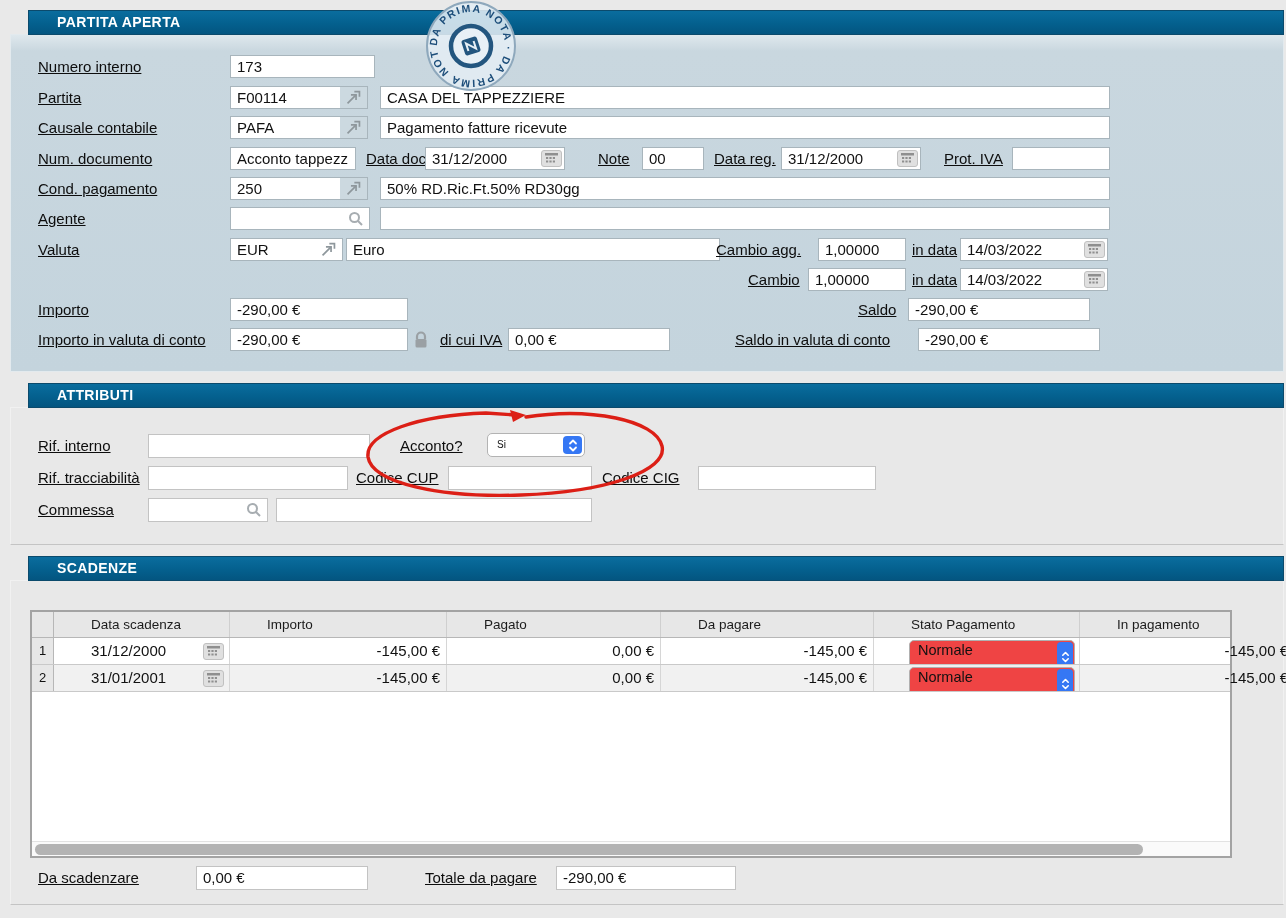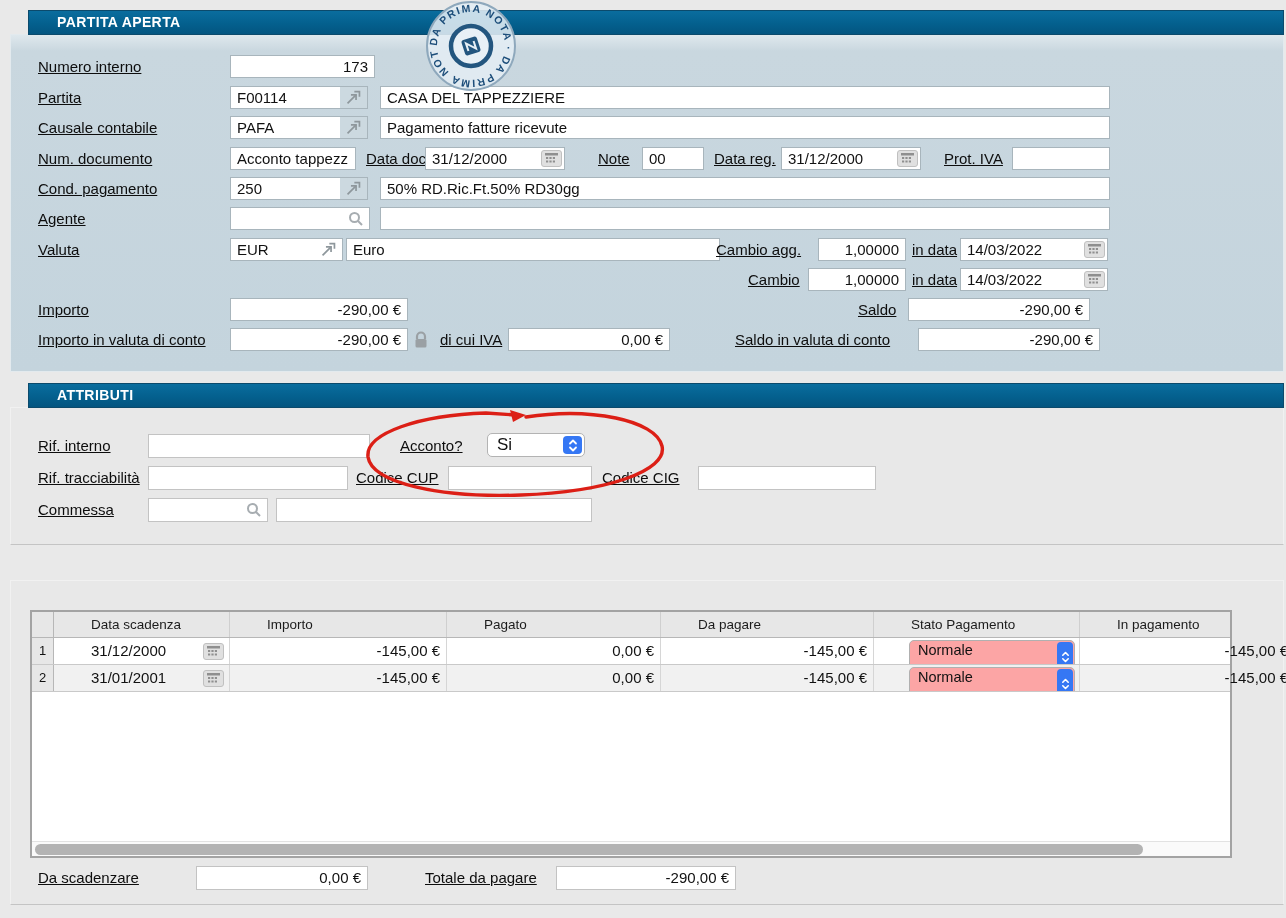--- a/index.html
+++ b/index.html
@@ -10,54 +10,54 @@
   .bar { position:absolute; height:25px; background:linear-gradient(180deg,#0a6d9e 0,#04608e 55%,#035580 100%);
          border:1px solid #0b4a6c; color:#fff; font-weight:bold; font-size:14px; letter-spacing:.4px;
          line-height:23px; padding-left:28px; }
   .panel { position:absolute; }
   .p1 { background:linear-gradient(180deg,#dfe8ed 0,#c9d7df 16px,#c4d4dd 100%); border:1px solid #e3eaee; }
   .p23 { background:#e8e8e8; border:1px solid #f1f1f1; border-bottom:1px solid #c4c4c4; }
 
   .lbl { position:absolute; font-size:15px; line-height:23px; white-space:nowrap; color:#0d0d0d;text-decoration:underline; }
   .fld { position:absolute; height:23px; background:#fff; border:1px solid #a8b5bc; font-size:15px;
          line-height:21px; padding:0 6px; white-space:nowrap; overflow:hidden; }
-  .fld.r { text-align:right; }
+  .fld.r { text-align:left; }
   .fld.g { border-color:#c3c3c3; height:24px; line-height:22px; }
   .combo { position:absolute; height:23px; border:1px solid #a8b5bc; background:#fff; display:flex; }
   .combo .cin { flex:1; font-size:15px; line-height:21px; padding:0 6px; overflow:hidden; white-space:nowrap; }
   .combo .cic { width:27px; display:flex; align-items:center; justify-content:center; background:#ccd9e0; }
   .datefld { position:absolute; height:23px; background:#fff; border:1px solid #a8b5bc; display:flex; align-items:center; }
   .datefld .dv { flex:1; font-size:15px; padding:0 0 0 6px; white-space:nowrap; overflow:hidden; }
   .calbtn { width:21px; height:17px; background:#e0e0e0; border:1px solid #c0c0c0; border-radius:3px;
             margin-right:2px; display:flex; align-items:center; justify-content:center; flex:0 0 auto; }
   .searchfld { position:absolute; height:23px; background:#fff; border:1px solid #a8b5bc; display:flex; align-items:center; }
   .searchfld .sv { flex:1; font-size:15px; padding:0 6px; }
   .sel { position:absolute; height:24px; background:#fff; border:1px solid #b3b3b3; border-radius:5px;
-         font-size:17px; line-height:22px; padding:0 26px 0 9px; }
+         font-size:10px; line-height:22px; padding:0 26px 0 9px; }
   .step { position:absolute; right:2px; top:2px; bottom:2px; width:19px; background:#3577f4; border-radius:4px;
           display:flex; align-items:center; justify-content:center; }
 
   
   .tbl { position:absolute; left:30px; top:610px; width:1202px; height:248px; border:2px solid #a3a3a3; background:#fff; }
   .trow { display:flex; width:100%;gap:31px; }
   .thead { height:26px; background:#e7e7e7; border-bottom:1px solid #b7b7b7; }
   .tr1 { height:27px; background:#fff; border-bottom:1px solid #c9c9c9; }
   .tr2 { height:27px; background:#f1f1f1; border-bottom:1px solid #c9c9c9; }
   .th { font-size:13.5px; color:#1c1c1c; padding:0 6px; line-height:25px; border-right:1px solid #cfcfcf;
         overflow:hidden; white-space:nowrap; }
   .td { font-size:15px; line-height:26px; padding:0 6px; border-right:1px solid #d6d6d6; overflow:hidden; white-space:nowrap; }
   .td.r { text-align:right; }
   .numc { background:#e7e7e7; border-right:1px solid #b7b7b7; font-size:13px; text-align:center; line-height:26px; }
   .c0{width:22px;flex:0 0 auto;} .c1{width:145px;flex:0 0 auto;} .c2{width:186px;flex:0 0 auto;}
   .c3{width:183px;flex:0 0 auto;} .c4{width:182px;flex:0 0 auto;} .c5{width:175px;flex:0 0 auto;}
   .c6{width:184px;flex:0 0 auto;} .c7{flex:1; border-right:none;}
   .dcell { display:flex; align-items:center; padding:0 3px 0 6px; }
   .dcell .dv { flex:1; font-size:15px; }
   .selcell { padding:2px 4px; }
-  .tsel { position:relative; height:33px; background:#fca5a5; border:1px solid #b0b0b0; border-radius:5px;
+  .tsel { position:relative; height:33px; background:#ef4444; border:1px solid #b0b0b0; border-radius:5px;
           font-size:14.5px; line-height:19px; padding:0 22px 0 8px; }
   .tsel .step { width:16px; right:1px; top:1px; bottom:1px; }
   .scrolltrack { position:absolute; left:0; right:0; bottom:0; height:15px; background:#fafafa; border-top:1px solid #e2e2e2; }
   .scrollthumb { position:absolute; left:3px; top:2px; width:1108px; height:11px; border-radius:6px; background:#b3b3b3; }
 
   svg { display:block; }
 </style>
 </head>
 <body>
 
@@ -280,20 +280,23 @@
   <div class="fld g" style="left:276px; top:498px; width:316px;"></div>
 
   <div style="position:absolute; left:358px; top:404px; pointer-events:none;">
     <svg width="322" height="102" viewBox="0 0 322 102" fill="none">
       <path d="M168 13 C 232 3, 298 16, 304 42 C 310 67, 248 88, 163 91 C 82 94, 14 79, 10 53 C 7 29, 62 11, 128 9 L 158 11" stroke="#dc1f16" stroke-width="3.4" stroke-linecap="round"></path>
       <path d="M152 6 l16 5 -13 7 z" fill="#dc1f16"></path>
     </svg>
   </div>
 
   <div class="panel p23" style="left:10px; top:580px; width:1274px; height:325px;"></div>
+  <div class="bar" style="left:28px; top:556px; width:1256px;">
+    <span>SCADENZE</span>
+  </div>
 
   <div class="tbl">
     <div class="trow thead">
       <div class="th c0 numc"></div>
       <div class="th c1">Data scadenza</div>
       <div class="th c2">Importo</div>
       <div class="th c3">Pagato</div>
       <div class="th c4">Da pagare</div>
       <div class="th c5">Stato Pagamento</div>
       <div class="th c6">In pagamento</div>

